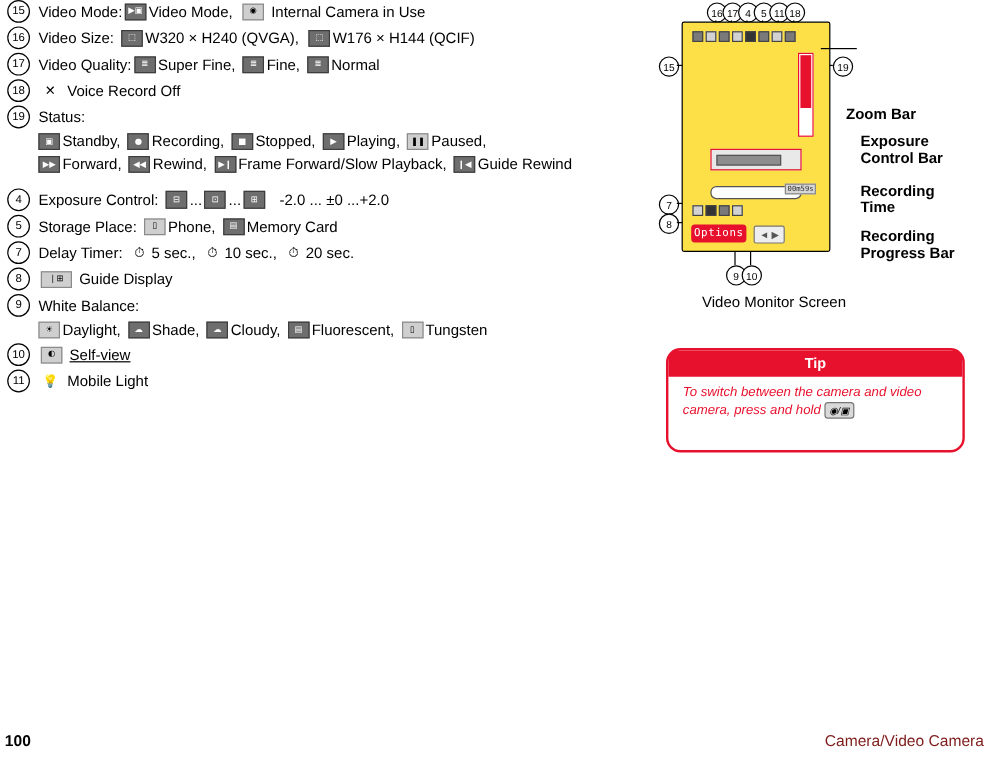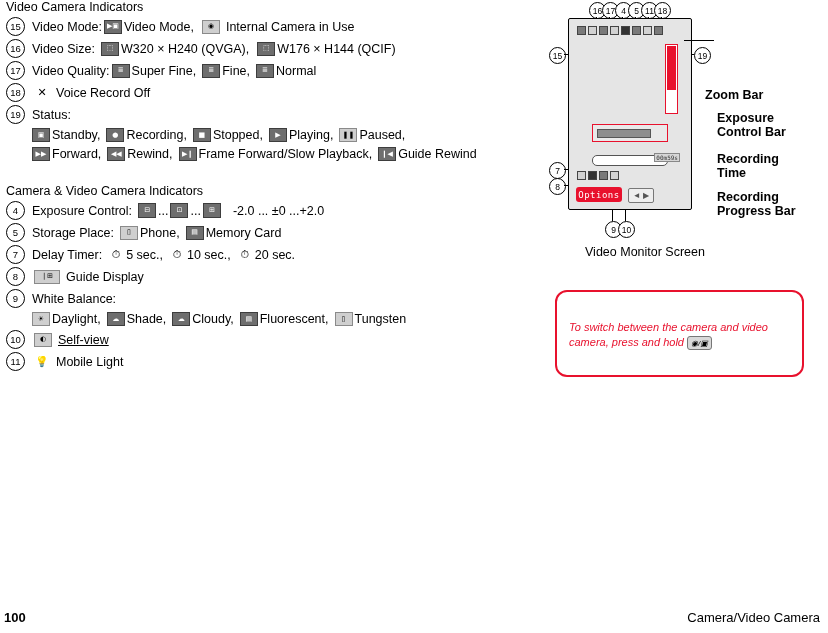--- a/index.html
+++ b/index.html
@@ -37,21 +37,21 @@
   .ic.tall{height:13px;}
   .txt{white-space:nowrap;}
 
   .gap{height:9px;}
 
   
   .right{position:absolute;left:545px;top:0;width:283px;}
 
   .phone{
     position:absolute;left:23px;top:18px;width:122px;height:190px;
-    border:1.6px solid #000;border-radius:2px;background:#e5e5e5;text-align:right;
+    border:1.6px solid #000;border-radius:2px;background:#fde047;text-align:right;
   }
   .screen-inner{position:absolute;left:5px;top:5px;right:5px;bottom:5px;}
 
   .statusline{position:absolute;left:3px;top:2px;display:flex;gap:2px;align-items:center;}
   .sq{width:7px;height:7px;background:#7a7a7a;border:0.8px solid #444;}
   .sq.l{background:#d2d2d2;}
   .sq.b{background:#333;}
 
   
   .zoombar{
@@ -112,30 +112,29 @@
   }
   .tip-body{position:absolute;left:12px;right:12px;top:28px;font-size:11px;color:#e8112d;line-height:15px;font-style:italic;}
   .tipkey{
     display:inline-flex;align-items:center;justify-content:center;
     background:#d9d9d9;border:1px solid #777;border-radius:3px;
     font-size:8px;padding:0 3px;height:12px;vertical-align:middle;color:#000;
   }
 
   
   .footer-left{position:absolute;left:4px;bottom:8px;font-size:13px;font-weight:bold;}
-  .footer-right{position:absolute;right:8px;bottom:8px;font-size:13px;color:#000000;}
+  .footer-right{position:absolute;right:8px;bottom:8px;font-size:13px;color:#7f1d1d;}
 </style>
 </head>
 <body>
 
 <div class="page">
 
   <div class="left">
 
-    <div class="sec-title">Video Camera Indicators</div>
 
     <div class="row" style="margin-left:6px;">
       <span class="num">15</span>
       <span class="txt">Video Mode:</span>
       <span class="ic">▶▣</span>
       <span class="txt">Video Mode,</span>
       <span class="ic lt" style="margin-left:8px;">◉</span>
       <span class="txt" style="margin-left:4px;">Internal Camera in Use</span>
     </div>
 
@@ -188,21 +187,20 @@
       <span class="txt">Forward,</span>
       <span class="ic" style="margin-left:6px;">◀◀</span>
       <span class="txt">Rewind,</span>
       <span class="ic" style="margin-left:6px;">▶❙</span>
       <span class="txt">Frame Forward/Slow Playback,</span>
       <span class="ic" style="margin-left:6px;">❙◀</span>
       <span class="txt">Guide Rewind</span>
     </div>
 
     <div class="gap"></div>
-    <div class="sec-title" style="margin-top:10px;">Camera &amp; Video Camera Indicators</div>
 
     <div class="row" style="margin-left:6px;">
       <span class="num">4</span>
       <span class="txt">Exposure Control:</span>
       <span class="ic tall" style="margin-left:6px;">⊟</span>
       <span class="txt">...</span>
       <span class="ic tall">⊡</span>
       <span class="txt">...</span>
       <span class="ic tall">⊞</span>
       <span class="txt" style="margin-left:10px;">-2.0 ... ±0 ...+2.0</span>
@@ -345,20 +343,21 @@
     <div class="rlabel" style="left:172px;top:111px;white-space:pre-line;">Exposure
 Control Bar</div>
     <div class="rlabel" style="left:172px;top:152px;white-space:pre-line;color:#000;">Recording
 Time</div>
     <div class="rlabel" style="left:172px;top:190px;white-space:pre-line;">Recording
 Progress Bar</div>
 
     <div class="monitor-cap">Video Monitor Screen</div>
 
     <div class="tip">
+      <div class="tip-head">Tip</div>
       <div class="tip-body">
         <span>To switch between the camera and video camera, press and hold</span>
         <span class="tipkey">◉/▣</span>
       </div>
     </div>
 
   </div>
 
   <div class="footer-left">100</div>
   <div class="footer-right">Camera/Video Camera</div>

